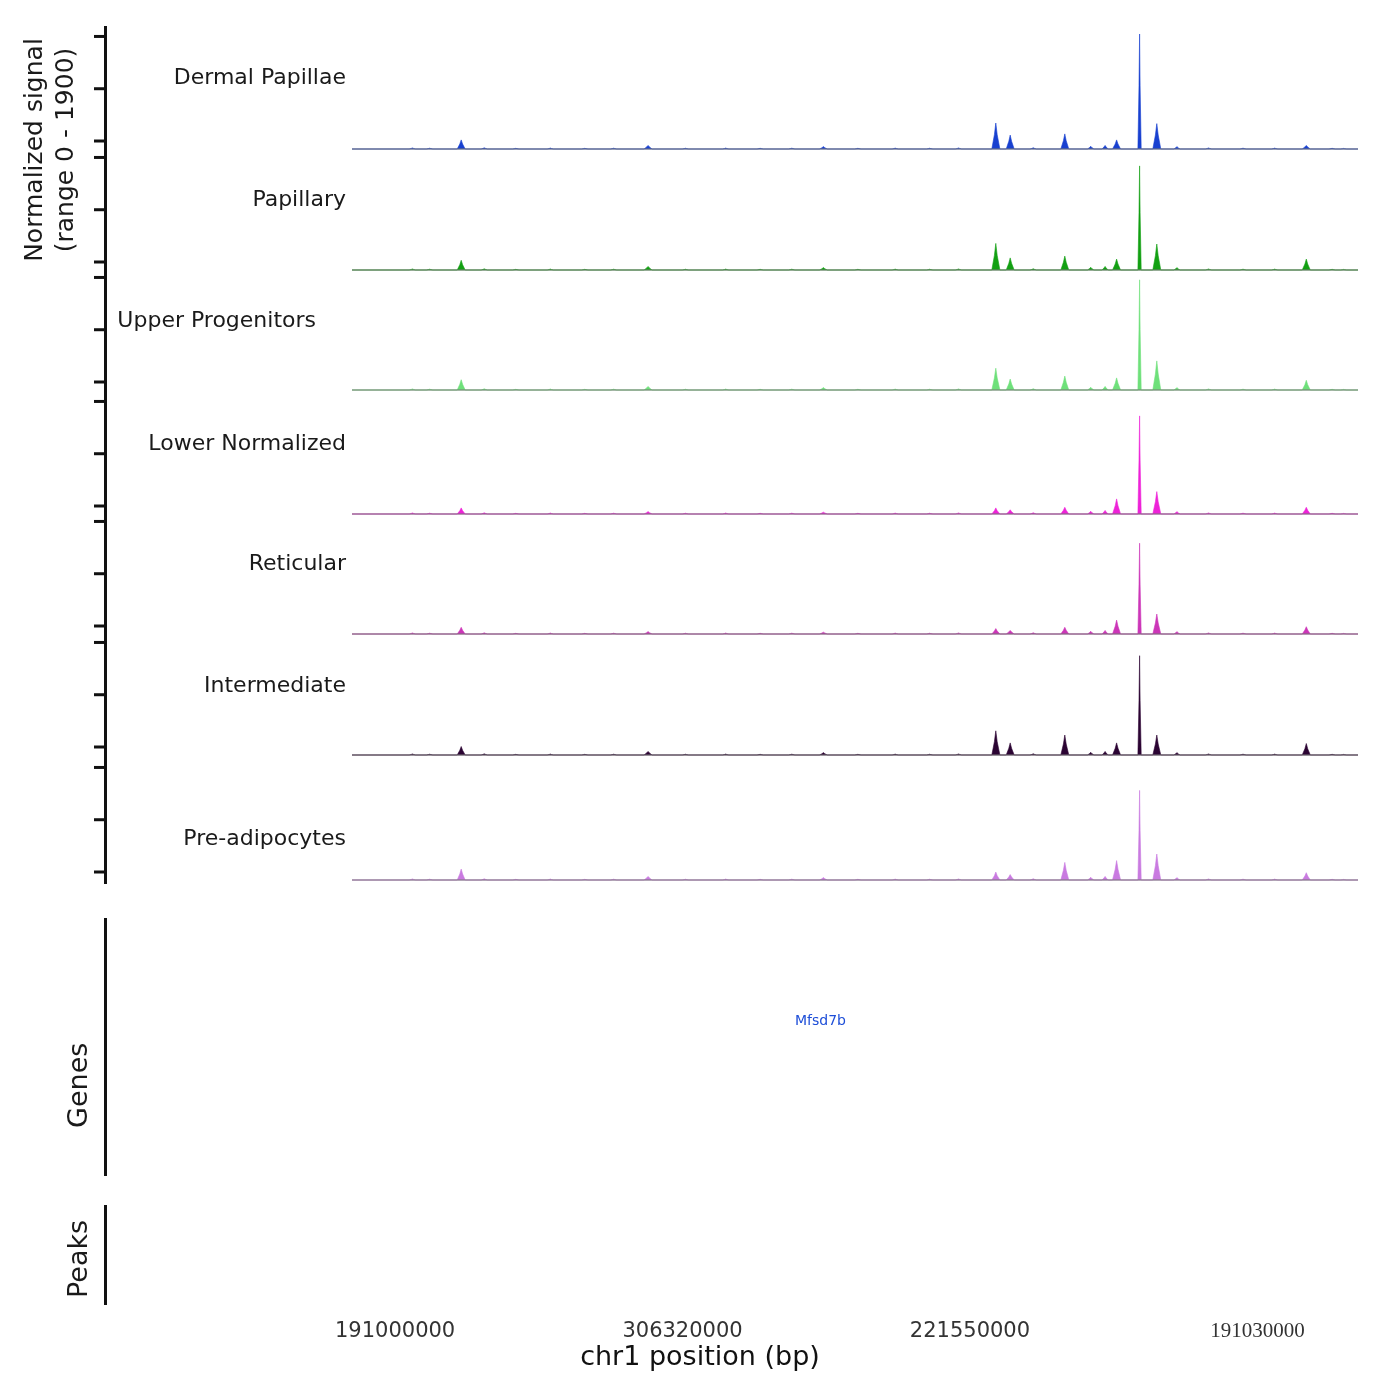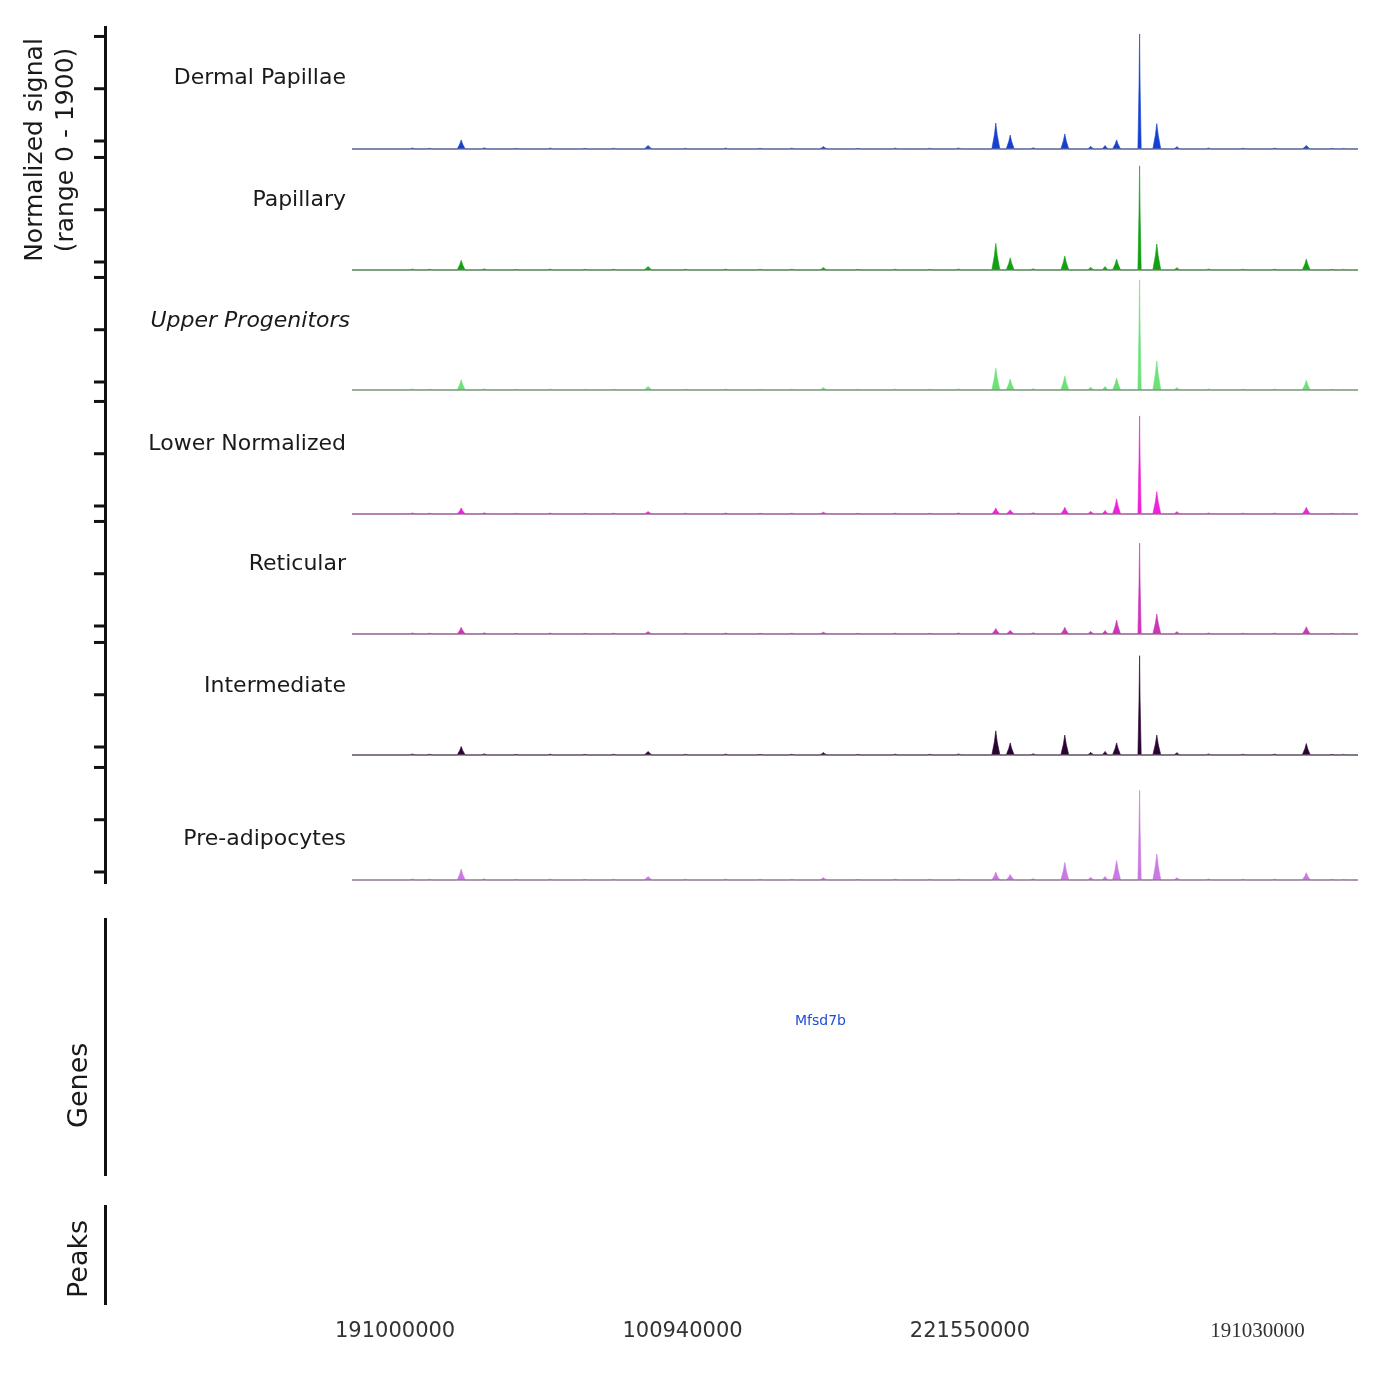--- a/index.html
+++ b/index.html
@@ -170,29 +170,30 @@
       <line x1="352" y1="1305" x2="1358" y2="1305" stroke="#111" stroke-width="2.5"></line>
       <line x1="395.1142857142857" y1="1305" x2="395.1142857142857" y2="1314" stroke="#111" stroke-width="2.5"></line>
       <line x1="682.5428571428572" y1="1305" x2="682.5428571428572" y2="1314" stroke="#111" stroke-width="2.5"></line>
       <line x1="969.9714285714286" y1="1305" x2="969.9714285714286" y2="1314" stroke="#111" stroke-width="2.5"></line>
       <line x1="1257.4" y1="1305" x2="1257.4" y2="1314" stroke="#111" stroke-width="2.5"></line>
     </svg>
 
   <div id="labels">
       <div class="track-label" style="right: 1054px; top: 64px; text-align: center;">Dermal Papillae</div>
       <div class="track-label" style="right: 1054px; top: 186px;">Papillary</div>
-      <div class="track-label" style="right: 1050px; top: 307px; font-style: italic;">Upper Progenitors</div>
+      <div class="track-label" style="right: 1084px; top: 307px;">Upper Progenitors</div>
       <div class="track-label" style="right: 1054px; top: 430px;">Lower Normalized</div>
       <div class="track-label" style="right: 1054px; top: 550px;">Reticular</div>
       <div class="track-label" style="right: 1054px; top: 672px; margin-left: 30px;">Intermediate</div>
       <div class="track-label" style="right: 1054px; top: 794px; margin-top: 31px;">Pre-adipocytes</div>
     </div>
 
   <div class="gene-name" style="left:795px;top:1012px;">Mfsd7b</div>
 
   <div id="xticks">
       <div class="xtick-label" style="left: 395.114px; top: 1318px;">191000000</div>
-      <div class="xtick-label" style="left: 682.543px; top: 1318px;">100940000</div>
+      <div class="xtick-label" style="left: 682.543px; top: 1318px;">306320000</div>
       <div class="xtick-label" style="left: 969.971px; top: 1318px;">221550000</div>
       <div class="xtick-label" style="left: 1257.4px; top: 1318px; font-family: Liberation Serif, serif;">191030000</div>
     </div>
 
+  <div class="xaxis-title" style="left:0;top:1340px;">chr1 position (bp)</div>
 </div>
 
 </body></html>

